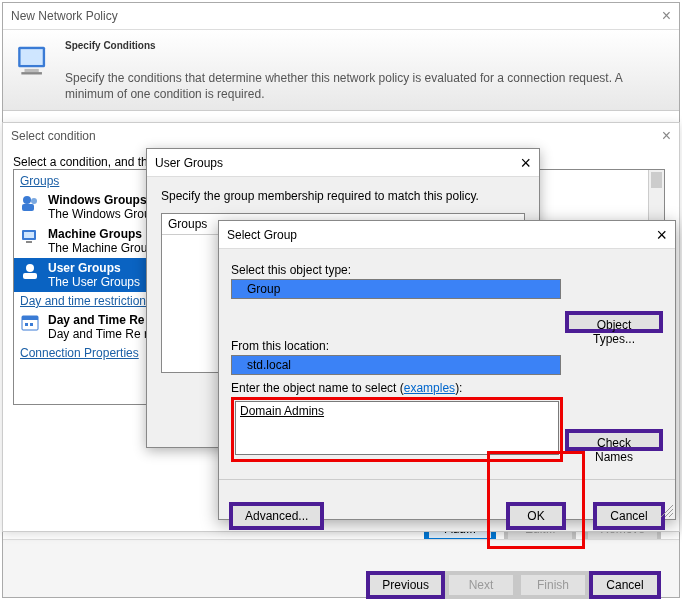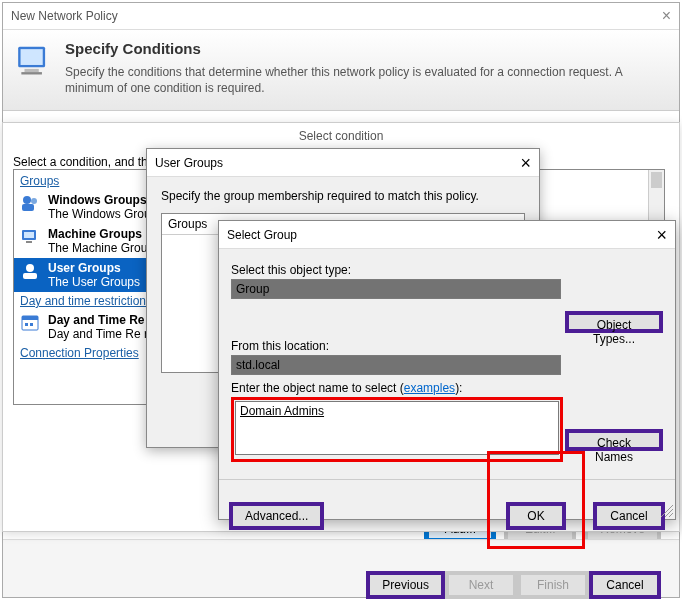--- a/index.html
+++ b/index.html
@@ -4,28 +4,28 @@
 <style>
 * { box-sizing: border-box; font-family: "Segoe UI", Tahoma, sans-serif; font-size: 12px; }
 body { margin: 0; background: #fff; width: 682px; height: 600px; position: relative; overflow: hidden; }
 
 
 .nnp { position: absolute; left: 2px; top: 2px; width: 678px; height: 596px; border: 1px solid #aaa; background: #fff; }
 .nnp-title { height: 26px; line-height: 26px; padding: 0 8px; color: #555; display: flex; justify-content: space-between; align-items: center; }
 .nnp-title .close { font-size: 16px; color: #888; }
 .nnp-header { background: linear-gradient(#fff, #e8e8e8); border-top: 1px solid #ddd; border-bottom: 1px solid #ccc; padding: 8px 12px; display: flex; gap: 12px; height: 82px; }
 .nnp-header .hicon { width: 48px; height: 48px; margin-top:4px; }
-.nnp-header h1 { font-size: 15px; font-weight: 700; margin: 2px 0 8px; color: #333; }
+.nnp-header h1 { font-size: 10px; font-weight: 700; margin: 2px 0 20px; color: #333; }
 .nnp-header p { margin: 0; color: #555; line-height: 1.3; }
 
 .nnp-footer { position: absolute; bottom: 0; left: 0; right: 0; height: 58px; border-top: 1px solid #ddd; background: #f5f5f5; display: flex; justify-content: flex-end; align-items: center; gap: 0; padding: 0 18px; }
 
 
 .sc { position: absolute; left: 2px; top: 122px; width: 678px; height: 410px; border: 1px solid #ccc; background: #fff; box-shadow: 0 2px 10px rgba(0,0,0,0.15); }
-.sc-title { height: 26px; line-height: 26px; padding: 0 8px; color: #555; display: flex; justify-content: space-between; align-items: center; flex-direction: column; }
+.sc-title { height: 26px; line-height: 26px; padding: 0 8px; color: #555; display: flex; justify-content: space-between; align-items: center; }
 .sc-title .close { font-size: 16px; color: #888; }
 .sc-body { padding: 6px 10px; }
 .sc-listbox { border: 1px solid #888; background: #fff; width: 652px; height: 236px; position: relative; overflow: hidden; }
 .sc-scroll { position: absolute; right: 0; top: 0; bottom: 0; width: 16px; background: #f0f0f0; border-left: 1px solid #ccc; }
 .sc-scroll .thumb { position: absolute; top: 2px; left: 2px; right: 2px; height: 16px; background: #ccc; }
 .sc-content { padding: 2px 0; }
 .sc-cat { color: #1a5fa6; padding: 2px 6px; text-decoration: underline; }
 .sc-item { display: flex; align-items: flex-start; gap: 8px; padding: 3px 6px; }
 .sc-item.sel { background: #0a63c2; color: #fff; }
 .sc-item .iw { width: 20px; height: 20px; flex-shrink: 0; }
@@ -40,21 +40,21 @@
 .ug-body { padding: 12px 14px; }
 .ug-groups-box { border: 1px solid #888; background: #fff; height: 160px; margin-top: 10px; position: relative; }
 .ug-groups-box .hdr { border-bottom: 1px solid #ccc; padding: 3px 6px; background: #fff; }
 
 
 .sg { position: absolute; left: 218px; top: 220px; width: 458px; height: 300px; background: #f0f0f0; border: 1px solid #888; box-shadow: 0 4px 16px rgba(0,0,0,0.35); }
 .sg-title { height: 28px; line-height: 28px; padding: 0 8px; display: flex; justify-content: space-between; align-items: center; background: #fff; border-bottom: 1px solid #ddd; }
 .sg-title .close { font-size: 18px; font-weight: 300; }
 .sg-body { padding: 8px 12px; }
 .sg-row { margin-bottom: 2px; }
-.sg-input { width: 330px; height: 20px; border: 1px solid #7a7a7a; background: #737373; padding: 2px 4px; display: inline-block; vertical-align: top; }
+.sg-input { width: 330px; height: 20px; border: 1px solid #7a7a7a; background: #3b82f6; padding: 2px 15px; display: inline-block; vertical-align: top; }
 .sg-right-btn { width: 98px; height: 22px; float: right; }
 .sg-textarea-wrap { border: 3px solid #e00; padding: 1px; display: inline-block; }
 .sg-textarea { width: 324px; height: 54px; border: 1px solid #7a7a7a; background: #fff; padding: 2px 4px; resize: none; text-decoration: underline; }
 .sg-footer { position: absolute; bottom: 0; left: 0; right: 0; height: 40px; border-top: 1px solid #ccc; display: flex; justify-content: space-between; align-items: center; padding: 0 10px; }
 .sg-footer .right { display: flex; gap: 8px; align-items: center; }
 .sg-ok-wrap { border: 3px solid #e00; padding: 16px; }
 .sg-resize { position: absolute; right: 2px; bottom: 2px; width: 12px; height: 12px; }
 
 .btn { background: #e1e1e1; border: 4px solid #4c1d95; padding: 3px 12px; min-width: 72px; text-align: center; cursor: default; margin-top: 32px; }
 .btn.disabled { color: #9a9a9a; background: #e1e1e1; border-color: #c8c8c8; }

